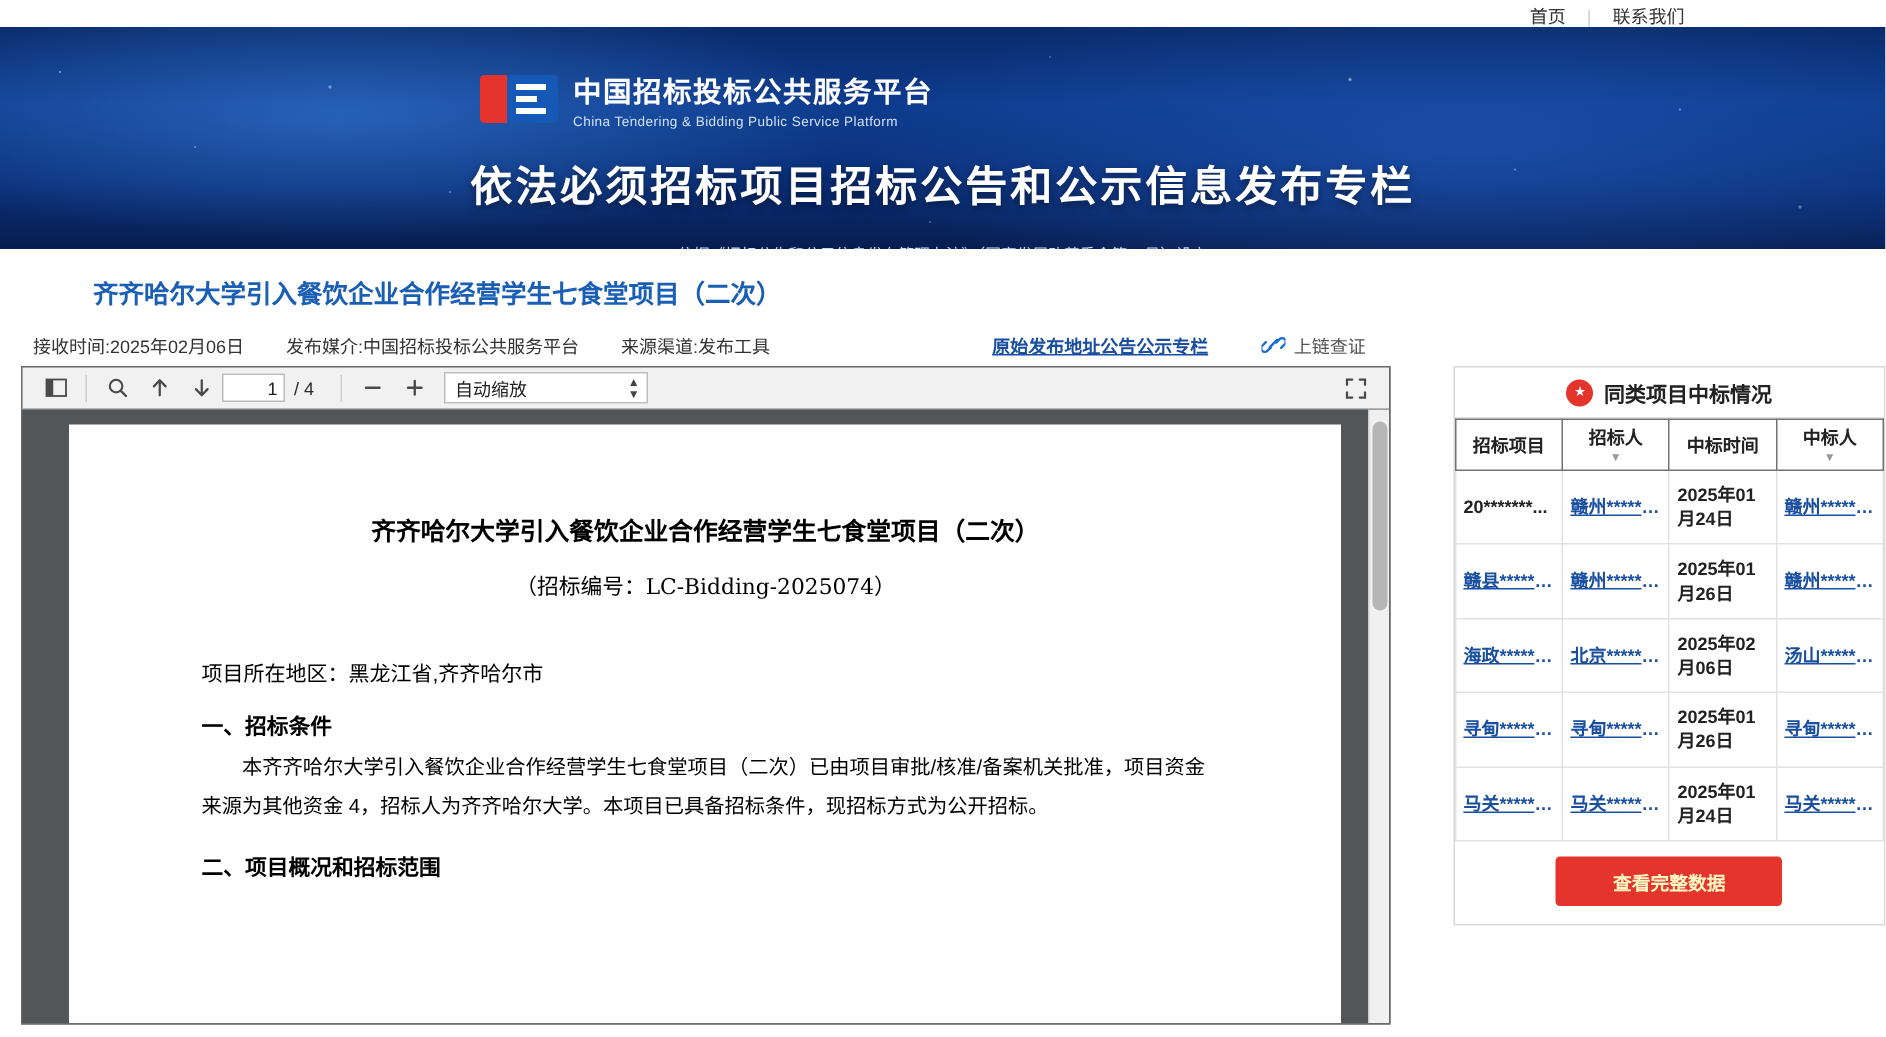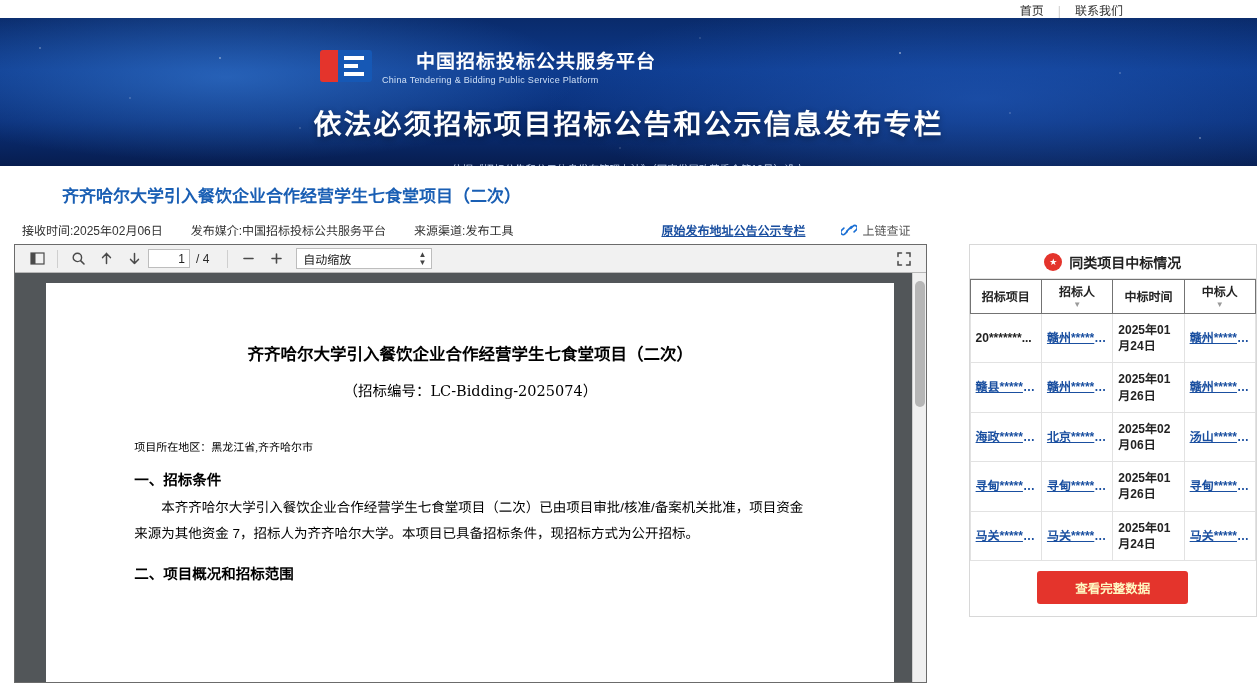--- a/index.html
+++ b/index.html
@@ -64,21 +64,21 @@
     position: absolute; left: 18px; top: 2px; width: 34px; height: 32px;
     background: #1658b5; border-radius: 0 3px 3px 0;
   }
   .logo-mark .lm-bar {
     position: absolute; background: #ffffff; height: 4px; left: 24px; width: 20px;
   }
   .logo-mark .b1 { top: 8px; }
   .logo-mark .b2 { top: 16px; width: 14px; }
   .logo-mark .b3 { top: 24px; }
   .brand-text .cn {
-    color: #ffffff; font-size: 19px; font-weight: bold; letter-spacing: 1px; margin-left: 34px;
+    color: #ffffff; font-size: 19px; font-weight: bold; letter-spacing: 1px;
   }
   .brand-text .en {
     color: #cfe0f7; font-size: 9px; letter-spacing: .3px; margin-top: 2px;
   }
   .banner-title {
     position: absolute; left: 0; right: 0; top: 84px;
     text-align: center;
     color: #ffffff;
     font-size: 28px;
     font-weight: bold;
@@ -187,22 +187,22 @@
   }
   .doc-title {
     text-align: center; font-size: 16.5px; font-weight: bold; margin-top: 22px;
     font-family: "Liberation Sans", sans-serif;
   }
   .doc-code {
     text-align: center; font-size: 14.5px; margin-top: 14px;
     font-family: "DejaVu Serif", serif;
   }
   .doc-region {
-    font-size: 11px; margin-top: 38px;
-    font-family: Liberation Serif, serif;
+    font-size: 14px; margin-top: 38px;
+    font-family: Liberation Sans, sans-serif;
   }
   .doc-h {
     font-size: 14.5px; font-weight: bold; margin-top: 14px;
     font-family: "Liberation Sans", sans-serif;
   }
   .doc-p {
     font-size: 13.5px; line-height: 1.95; margin-top: 6px; text-indent: 2em;
     font-family: "Liberation Sans", sans-serif;
   }
   .scrollbar {
@@ -364,21 +364,21 @@
           </svg>
       </div>
     </div>
 
     <div class="pdf-body">
       <div class="pdf-page">
         <div class="doc-title">齐齐哈尔大学引入餐饮企业合作经营学生七食堂项目（二次）</div>
         <div class="doc-code">（招标编号：LC-Bidding-2025074）</div>
         <div class="doc-region">项目所在地区：黑龙江省,齐齐哈尔市</div>
         <div class="doc-h">一、招标条件</div>
-        <div class="doc-p">本齐齐哈尔大学引入餐饮企业合作经营学生七食堂项目（二次）已由项目审批/核准/备案机关批准，项目资金来源为其他资金 7，招标人为齐齐哈尔大学。本项目已具备招标条件，现招标方式为公开招标。</div>
+        <div class="doc-p">本齐齐哈尔大学引入餐饮企业合作经营学生七食堂项目（二次）已由项目审批/核准/备案机关批准，项目资金来源为其他资金 4，招标人为齐齐哈尔大学。本项目已具备招标条件，现招标方式为公开招标。</div>
         <div class="doc-h">二、项目概况和招标范围</div>
       </div>
       <div class="scrollbar">
         <div class="thumb"></div>
       </div>
     </div>
   </div>
 
   <div class="side">
     <div class="side-head">

